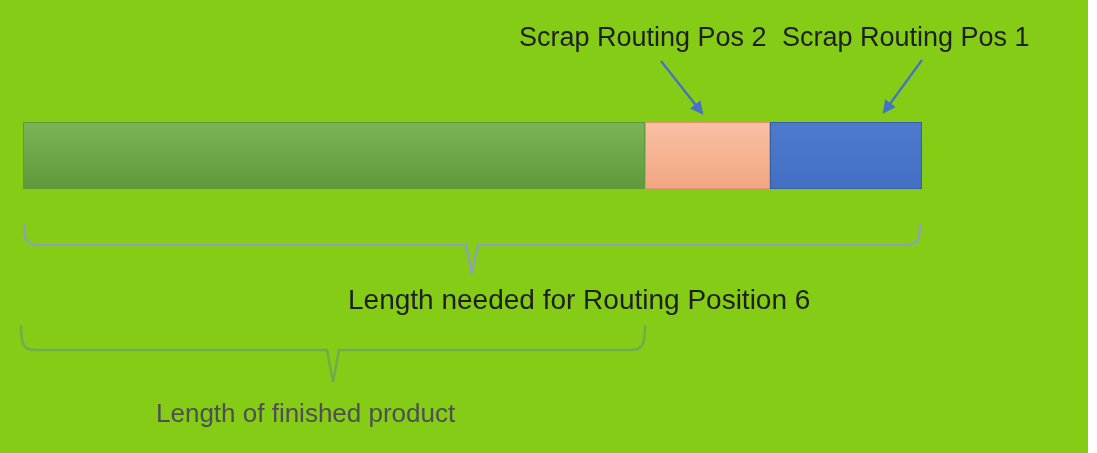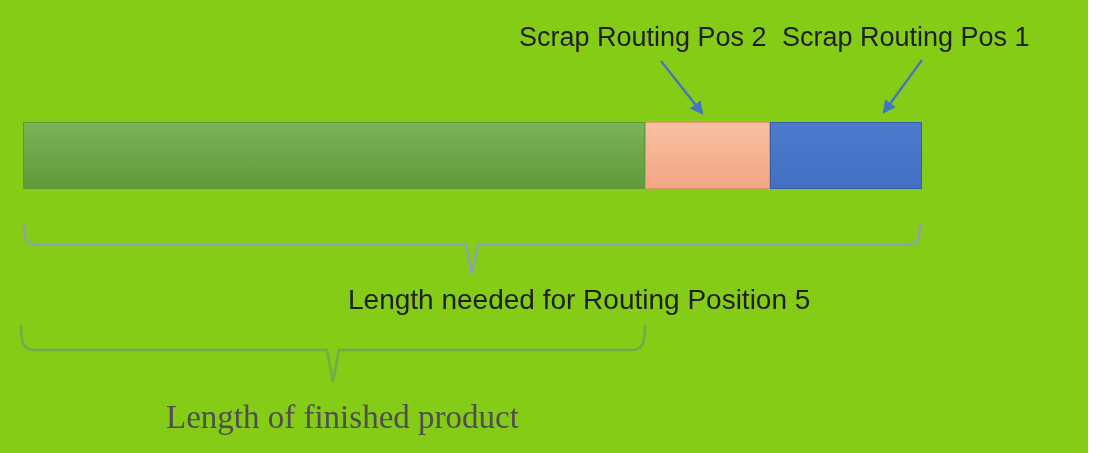--- a/index.html
+++ b/index.html
@@ -32,21 +32,21 @@
   .brace-green-path{stroke:var(--brace-green);stroke-width:2.5;fill:none;stroke-linecap:round;}
   .brace-blue{left:22px;top:222px;}
   .brace-green{left:19px;top:324px;}
   .caption{
     position:absolute;white-space:nowrap;line-height:1.1;
   }
   .caption-routing{
     left:348px;top:285px;font-size:28px;color:var(--text-dark);
   }
   .caption-finished{
-    left:166px;top:399px;font-size:33px;color:var(--text-gray);font-family:Liberation Serif, serif;
+    left:156px;top:399px;font-size:26px;color:var(--text-gray);
   }
 </style>
 </head>
 <body>
 
 <div class="canvas">
 
   <div class="toplabel label-pos2">Scrap Routing Pos 2</div>
   <div class="toplabel label-pos1">Scrap Routing Pos 1</div>
 
@@ -62,20 +62,20 @@
 
   <div class="bar">
     <div class="seg" style="width: 622px; background: linear-gradient(rgb(122, 180, 87), rgb(97, 153, 58)); border-color: rgb(95, 154, 57);"></div>
     <div class="seg" style="width: 125px; background: linear-gradient(rgb(248, 192, 163), rgb(242, 166, 130)); border-color: rgb(223, 148, 116);"></div>
     <div class="seg" style="width: 152px; background: linear-gradient(rgb(78, 122, 206), rgb(67, 112, 194)); border-color: rgb(53, 96, 168);"></div>
   </div>
 
   <svg class="brace brace-blue" width="900" height="58" viewBox="0 0 900 58" xmlns="http://www.w3.org/2000/svg" aria-hidden="true">
     <path class="brace-blue-path" d="M2 2 C2 17 4 23 16 23 L444 23 L450 52 L456 23 L884 23 C896 23 898 17 898 2"></path>
   </svg>
-  <div class="caption caption-routing">Length needed for Routing Position 5</div>
+  <div class="caption caption-routing">Length needed for Routing Position 6</div>
 
   <svg class="brace brace-green" width="630" height="62" viewBox="0 0 630 62" xmlns="http://www.w3.org/2000/svg" aria-hidden="true">
     <path class="brace-green-path" d="M2 2 C2 19 4 26 16 26 L308 26 L314 58 L320 26 L612 26 C624 26 626 19 626 2"></path>
   </svg>
   <div class="caption caption-finished">Length of finished product</div>
 
 </div>
 
 </body></html>

